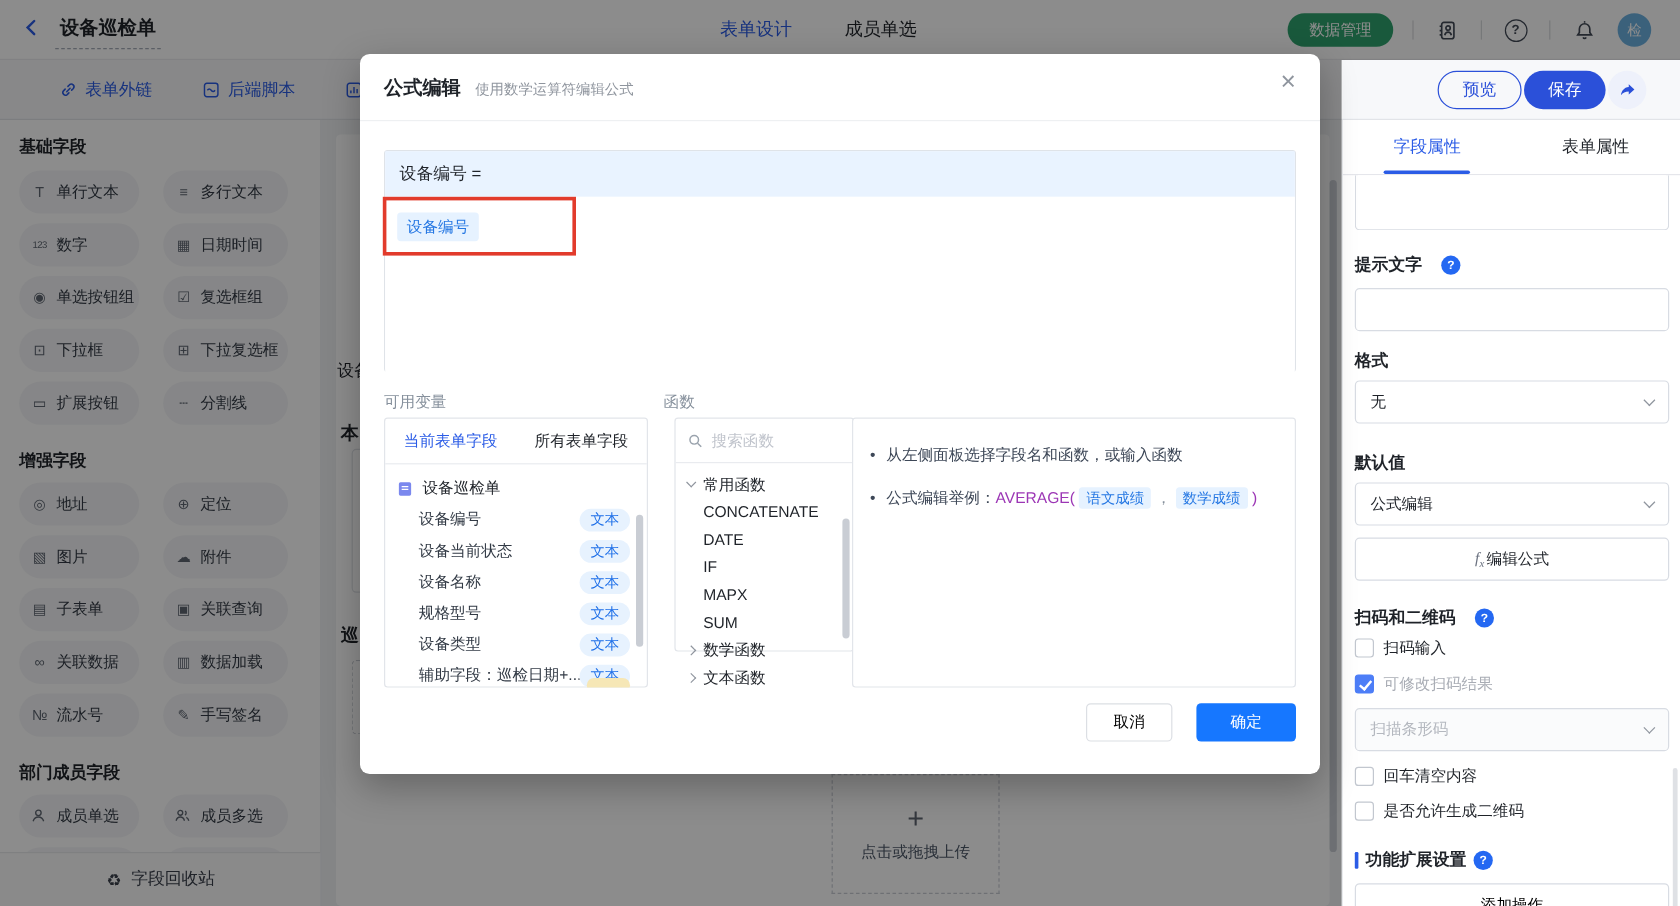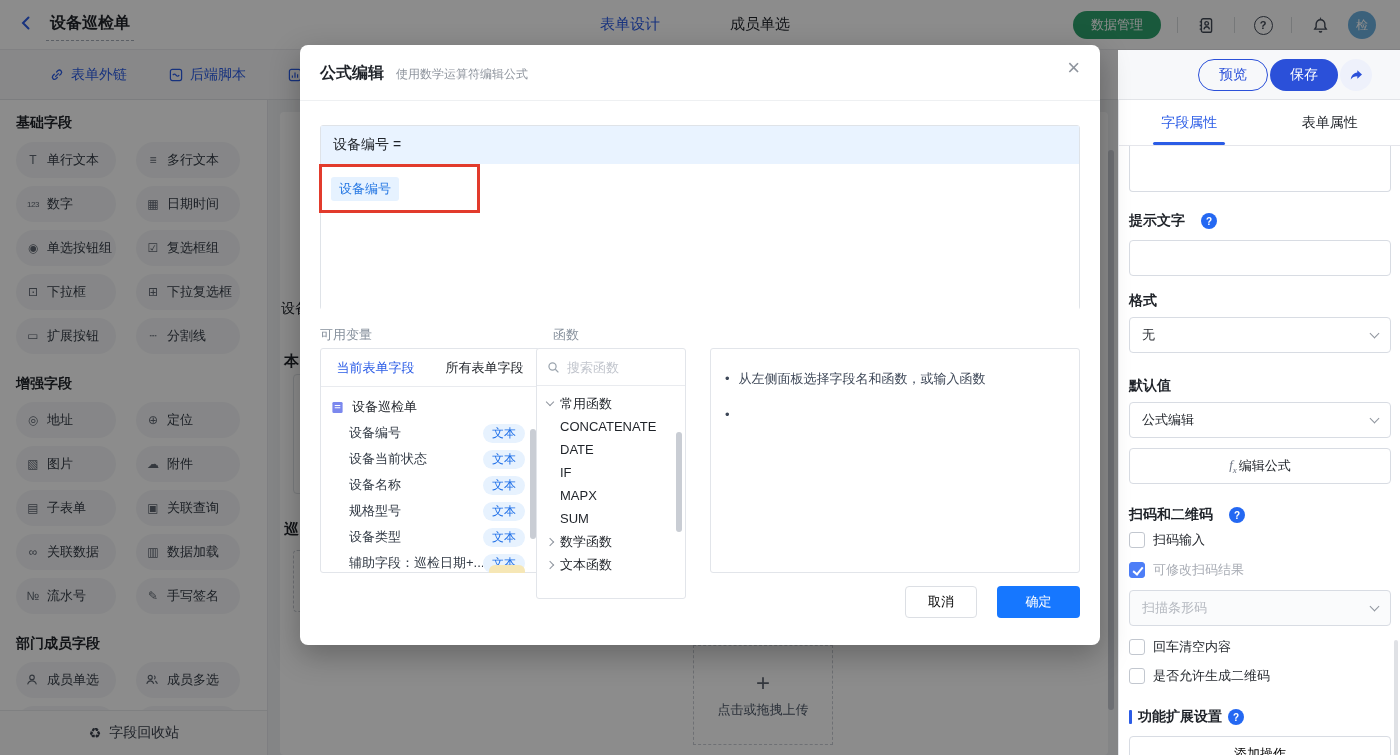--- a/index.html
+++ b/index.html
@@ -3,21 +3,21 @@
 <meta charset="utf-8">
 <style>
 *{margin:0;padding:0;box-sizing:border-box}
 html,body{width:1400px;height:755px;overflow:hidden}
 body{position:relative;font-family:"Liberation Sans","DejaVu Sans",sans-serif;font-size:14px;color:#1f2329;background:#fff}
 svg{display:block}
 
 .topbar{position:absolute;left:0;top:0;width:1400px;height:50px;background:#fff;border-bottom:1px solid #ececef;z-index:1}
 .tb-back{position:absolute;left:18px;top:15px;cursor:pointer}
 .tb-title{position:absolute;left:46px;top:13px;font-size:16px;font-weight:700;border-bottom:1px dashed #a7adb8;padding:0 4px 6px}
-.tb-tabs{position:absolute;left:600px;top:15px;display:flex;gap:70px;font-size:15px}
+.tb-tabs{position:absolute;left:600px;top:15px;display:flex;gap:44px;font-size:15px}
 .tb-tab{cursor:pointer}
 .tb-tab.active{color:#2b5ce6}
 .tb-right{position:absolute;right:24px;top:11px;display:flex;align-items:center;gap:16px}
 .btn-green{height:28px;padding:0 18px;background:#2fa26d;color:#fff;border:none;border-radius:14px;font-size:13px;display:flex;align-items:center;cursor:pointer}
 .tb-div{width:1px;height:16px;background:#d8dadd}
 .icon-btn{display:flex;align-items:center;justify-content:center;width:24px;height:24px;cursor:pointer}
 .help-circle{width:19px;height:19px;border:1.5px solid #424a57;border-radius:50%;display:flex;align-items:center;justify-content:center;font-size:11px;font-weight:700;color:#424a57}
 .avatar{width:28px;height:28px;border-radius:50%;background:#6cb1e1;color:#fff;font-size:12px;display:flex;align-items:center;justify-content:center;cursor:pointer}
 
 .subbar{position:absolute;left:0;top:50px;width:1400px;height:50px;background:#f7f8fa;border-bottom:1px solid #e2e4e8;z-index:1}
@@ -92,21 +92,21 @@
 .vtabs{height:38px;display:flex;align-items:center;justify-content:space-around;font-size:13px;border-bottom:1px solid #e9ebef}
 .vtab{cursor:pointer}
 .vtab.active{color:#2b5ce6}
 .vlist{position:relative;padding:7px 0;height:186px;overflow:hidden}
 .vrow{display:flex;align-items:center;height:26px;padding:0 14px 0 10px;font-size:13px;cursor:pointer}
 .vrow .nm{flex:1;padding-left:18px;color:#323a45;white-space:nowrap;overflow:hidden}
 .vrow.root .nm{padding-left:8px;color:#1f2329}
 .badge{background:#e7f2fe;color:#1e6fe8;font-size:12px;padding:1px 9px;border-radius:10px;flex:none}
 .badge.part{position:absolute;bottom:-4px;right:14px;background:#f6e7b6;width:36px;height:12px;padding:0}
 .vscroll{position:absolute;right:3px;top:42px;width:6px;height:110px;background:#c9cdd4;border-radius:3px}
-.fpanel{left:236px;width:150px;height:251px}
+.fpanel{left:262px;width:150px;height:195px}
 .fsearch{height:37px;display:flex;align-items:center;gap:7px;padding:0 10px;border-bottom:1px solid #e9ebef}
 .fsearch input{border:none;outline:none;width:100px;font-size:13px;background:transparent;font-family:inherit}
 .fsearch input::placeholder{color:#c0c4cc}
 .flist{position:relative;padding:6px 0;height:186px;overflow:hidden}
 .frow{display:flex;align-items:center;height:23px;padding:0 10px;font-size:13px;cursor:pointer}
 .frow .caret{width:6px;height:6px;border-right:1.2px solid #8f959e;border-bottom:1.2px solid #8f959e;margin-right:7px;flex:none}
 .caret.open{transform:rotate(45deg);margin-top:-3px}
 .caret.closed{transform:rotate(-45deg)}
 .frow.item{padding-left:23px}
 .fscroll{position:absolute;right:3px;top:46px;width:6px;height:100px;background:#c9cdd4;border-radius:3px}
@@ -501,20 +501,21 @@
     </div>
   </div>
 
   <div class="panel hpanel">
     <div class="hrow">
         <span class="dot">•</span>
         <span>从左侧面板选择字段名和函数，或输入函数</span>
       </div>
     <div class="hrow">
         <span class="dot">•</span>
+        <span><span>公式编辑举例：</span><span class="hfn">AVERAGE(</span> <span class="htag">语文成绩</span> <span style="color:#86909c">，</span> <span class="htag">数学成绩</span> <span class="hfn">)</span></span>
       </div>
   </div>
 
   <div class="m-foot">
     <button class="btn-cancel">取消</button>
     <button class="btn-ok">确定</button>
   </div>
 </div>
 
 </body></html>

